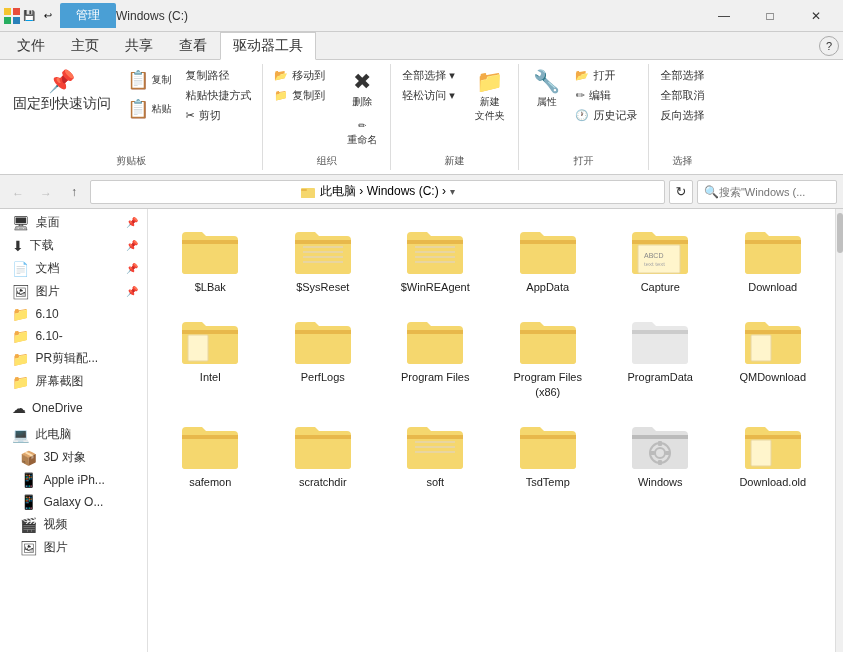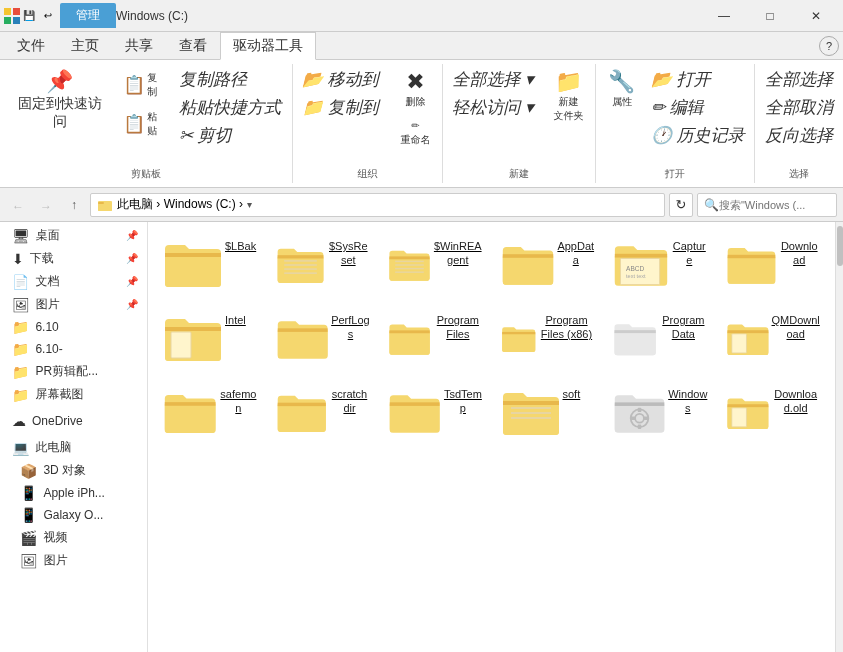--- a/index.html
+++ b/index.html
@@ -42,49 +42,48 @@
     .ribbon {
       background: #fff; border-bottom: 1px solid #ccc;
       display: flex; align-items: stretch; padding: 4px 0; min-height: 80px;
     }
     .ribbon-group {
       display: flex; flex-direction: column; align-items: center;
       border-right: 1px solid #ddd; padding: 2px 6px;
       min-width: 60px;
     }
     .ribbon-group:last-child { border-right: none; }
-    .ribbon-group-label { font-size: 10px; color: #555; margin-top: 15px; text-align: center; }
+    .ribbon-group-label { font-size: 10px; color: #555; margin-top: 2px; text-align: center; }
     .ribbon-buttons { display: flex; align-items: flex-start; gap: 2px; flex: 1; }
     .ribbon-btn-large {
       display: flex; flex-direction: column; align-items: center; justify-content: center;
       padding: 4px 6px; cursor: pointer; border: 1px solid transparent; border-radius: 2px;
       min-width: 44px; font-size: 10px; color: #333; gap: 2px;
     }
     .ribbon-btn-small {
       display: flex; align-items: center; gap: 4px; padding: 1px 4px; cursor: pointer;
-      border: 1px solid transparent; border-radius: 2px; font-size: 17px; color: #333;
+      border: 1px solid transparent; border-radius: 2px; font-size: 11px; color: #333;
       white-space: nowrap;
-      font-style: italic;
     }
     .ribbon-icon-large { font-size: 22px; line-height: 1; }
     .ribbon-col { display: flex; flex-direction: column; gap: 1px; justify-content: flex-start; }
 
     
     .address-bar {
       display: flex; align-items: center; height: 34px; background: #f0f0f0;
       border-bottom: 1px solid #ccc; padding: 0 6px; gap: 4px;
     }
     .nav-btn {
       width: 24px; height: 24px; display: flex; align-items: center; justify-content: center;
       cursor: pointer; border: 1px solid transparent; border-radius: 2px; font-size: 12px; color: #555;
     }
     .nav-btn.disabled { color: #bbb; cursor: default; }
     .address-path {
       flex: 1; display: flex; align-items: center; background: #fff; border: 1px solid #ccc;
-      height: 24px; padding: 0 6px; border-radius: 2px; font-size: 12px; cursor: pointer;
+      height: 24px; padding: 0 6px; border-radius: 2px; font-size: 12px; cursor: pointer; justify-content: center;
     }
     .address-dropdown { font-size: 10px; color: #555; margin-left: 4px; }
     .refresh-btn {
       width: 24px; height: 24px; display: flex; align-items: center; justify-content: center;
       cursor: pointer; border: 1px solid #ccc; border-radius: 2px; background: #fff; font-size: 13px; color: #333;
     }
     .search-box {
       display: flex; align-items: center; background: #fff; border: 1px solid #ccc;
       height: 24px; padding: 0 6px; border-radius: 2px; width: 140px;
     }
@@ -110,23 +109,23 @@
     
     .content {
       flex: 1; background: #fff; overflow-y: auto; overflow-x: hidden;
       padding: 10px;
     }
     .folder-grid {
       display: grid; grid-template-columns: repeat(6, 1fr); gap: 8px;
       align-items: start;
     }
     .folder-item {
-      display: flex; flex-direction: row; 
+      display: flex; flex-direction: column; align-items: center;
       padding: 6px 4px; cursor: pointer; border: 1px solid transparent;
-      border-radius: 2px; gap: 2px; text-decoration: underline;
+      border-radius: 2px; gap: 2px;
     }
     .folder-label { font-size: 11px; color: #222; text-align: center; max-width: 90px; word-break: break-word; line-height: 1.3; }
 
     
     .folder-svg { width: 60px; height: 52px; }
 
     
     ::-webkit-scrollbar { width: 8px; height: 8px; }
     ::-webkit-scrollbar-track { background: #f0f0f0; }
     ::-webkit-scrollbar-thumb { background: #c0c0c0; border-radius: 4px; }
@@ -521,34 +520,34 @@
           <rect x="2" y="14" width="56" height="4" fill="#E8B84B"></rect>
         </svg>
         <span class="folder-label">scratchdir</span>
       </div>
 
       <div class="folder-item">
         <svg class="folder-svg" viewBox="0 0 60 52">
           <path d="M2 10 Q2 6 6 6 L22 6 L26 10 L54 10 Q58 10 58 14 L58 44 Q58 48 54 48 L6 48 Q2 48 2 44 Z" fill="#F5D76E"></path>
           <rect x="2" y="14" width="56" height="34" rx="3" fill="#F5D76E"></rect>
           <rect x="2" y="14" width="56" height="4" fill="#E8B84B"></rect>
-        </svg>
-        <span class="folder-label">TsdTemp</span>
-      </div>
-
-      <div class="folder-item">
-        <svg class="folder-svg" viewBox="0 0 60 52">
-          <path d="M2 10 Q2 6 6 6 L22 6 L26 10 L54 10 Q58 10 58 14 L58 44 Q58 48 54 48 L6 48 Q2 48 2 44 Z" fill="#F5D76E"></path>
-          <rect x="2" y="14" width="56" height="34" rx="3" fill="#F5D76E"></rect>
-          <rect x="2" y="14" width="56" height="4" fill="#E8B84B"></rect>
           <rect x="10" y="20" width="40" height="2" fill="#E8D5A0"></rect>
           <rect x="10" y="25" width="40" height="2" fill="#E8D5A0"></rect>
           <rect x="10" y="30" width="40" height="2" fill="#E8D5A0"></rect>
         </svg>
         <span class="folder-label">soft</span>
+      </div>
+
+      <div class="folder-item">
+        <svg class="folder-svg" viewBox="0 0 60 52">
+          <path d="M2 10 Q2 6 6 6 L22 6 L26 10 L54 10 Q58 10 58 14 L58 44 Q58 48 54 48 L6 48 Q2 48 2 44 Z" fill="#F5D76E"></path>
+          <rect x="2" y="14" width="56" height="34" rx="3" fill="#F5D76E"></rect>
+          <rect x="2" y="14" width="56" height="4" fill="#E8B84B"></rect>
+        </svg>
+        <span class="folder-label">TsdTemp</span>
       </div>
 
       <div class="folder-item">
         <svg class="folder-svg" viewBox="0 0 60 52">
           <path d="M2 10 Q2 6 6 6 L22 6 L26 10 L54 10 Q58 10 58 14 L58 44 Q58 48 54 48 L6 48 Q2 48 2 44 Z" fill="#E0E0E0"></path>
           <rect x="2" y="14" width="56" height="34" rx="3" fill="#E0E0E0"></rect>
           <rect x="2" y="14" width="56" height="4" fill="#BBBBBB"></rect>
 
           <circle cx="30" cy="32" r="10" fill="none" stroke="#BBBBBB" stroke-width="2"></circle>
           <circle cx="30" cy="32" r="5" fill="none" stroke="#BBBBBB" stroke-width="2"></circle>

